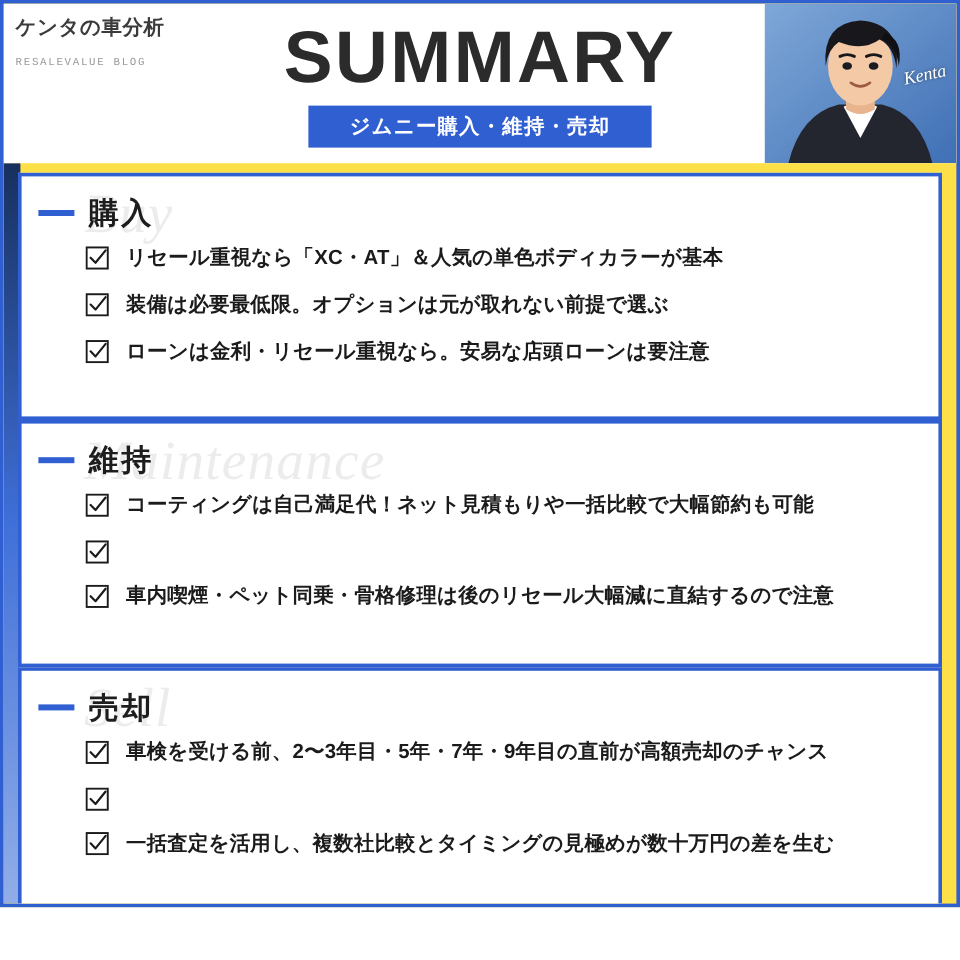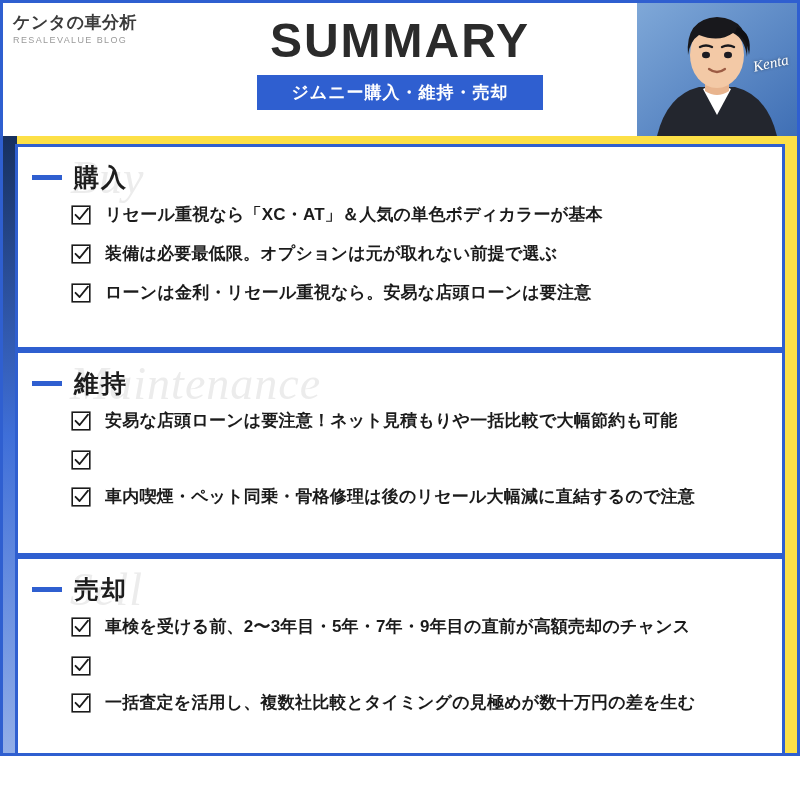--- a/index.html
+++ b/index.html
@@ -37,32 +37,33 @@
   .brand-main {
     font-size: 17px;
     font-weight: 700;
     color: #3b3b3b;
     letter-spacing: 0.5px;
   }
   .brand-sub {
     font-size: 9px;
     letter-spacing: 1.4px;
     color: #9a9a9a;
-    margin-top: 2px;
+    margin-top: 14px;
+    font-family: Liberation Mono, monospace;
   }
 
   .title-block {
     position: absolute;
     left: 0;
     right: 0;
     top: 14px;
     text-align: center;
   }
   .main-title {
-    font-size: 48px;
+    font-size: 61px;
     font-weight: 800;
     letter-spacing: 2px;
     color: #2b2b2b;
     line-height: 1;
     font-family: "Liberation Sans", sans-serif;
   }
   .subtitle-bar {
     display: inline-block;
     margin-top: 10px;
     background: #2f5fd0;
@@ -282,21 +283,21 @@
         <span class="sec-title">維持</span>
       </div>
       <div class="items">
         <div class="item">
           <span class="check">
             <svg width="20" height="20" viewBox="0 0 20 20">
                 <rect x="1.2" y="1.2" width="17.6" height="17.6" fill="none" stroke="#1b1b1b" stroke-width="1.6"></rect>
                 <path d="M4.5 9.8 L8.6 14 L17 3.6" fill="none" stroke="#1b1b1b" stroke-width="1.8" stroke-linecap="round" stroke-linejoin="round"></path>
               </svg>
           </span>
-          <span class="item-text">安易な店頭ローンは要注意！ネット見積もりや一括比較で大幅節約も可能</span>
+          <span class="item-text">コーティングは自己満足代！ネット見積もりや一括比較で大幅節約も可能</span>
         </div>
         <div class="item">
           <span class="check">
             <svg width="20" height="20" viewBox="0 0 20 20">
                 <rect x="1.2" y="1.2" width="17.6" height="17.6" fill="none" stroke="#1b1b1b" stroke-width="1.6"></rect>
                 <path d="M4.5 9.8 L8.6 14 L17 3.6" fill="none" stroke="#1b1b1b" stroke-width="1.8" stroke-linecap="round" stroke-linejoin="round"></path>
               </svg>
           </span>
         </div>
         <div class="item">

